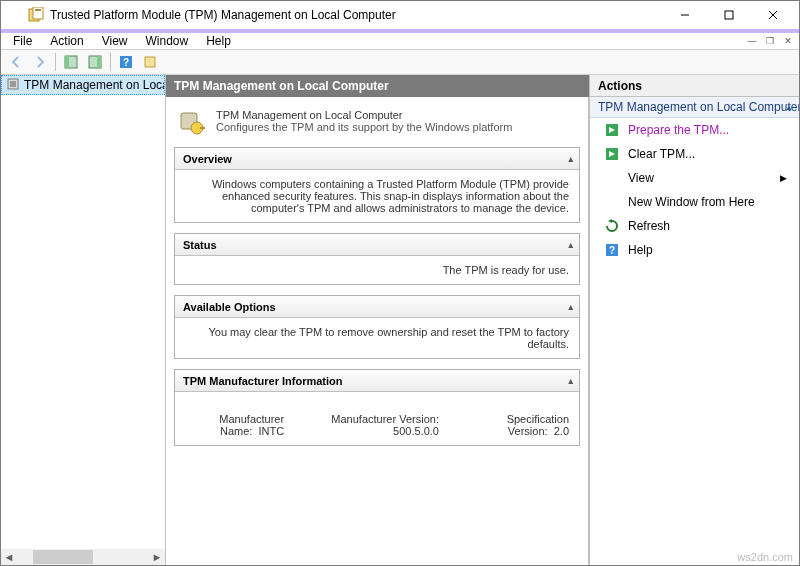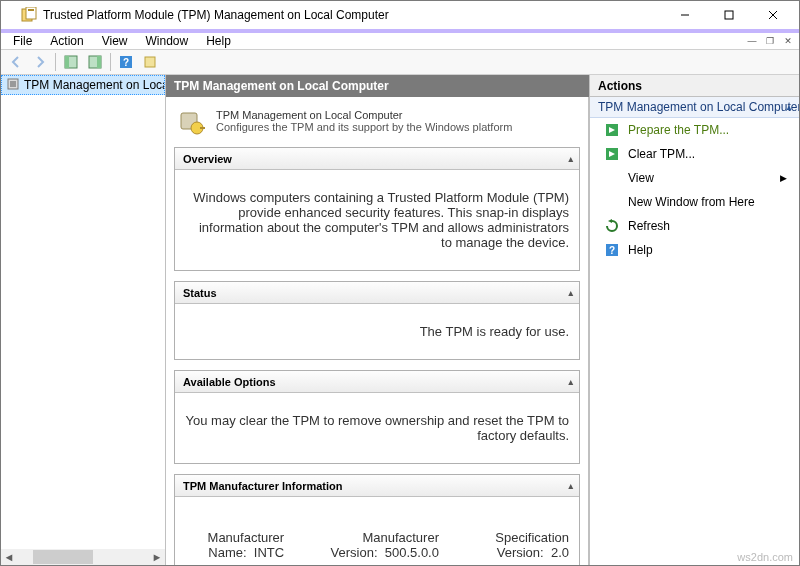--- a/index.html
+++ b/index.html
@@ -1,20 +1,20 @@
 <!DOCTYPE html>
 <html><head>
 <meta charset="utf-8">
 <style>
   * { box-sizing: border-box; }
   html, body { margin: 0; padding: 0; font-family: "Segoe UI", Tahoma, sans-serif; font-size: 11px; color: #000; background: #fff; }
   .window { width: 800px; height: 566px; border: 1px solid #7a7a7a; display: flex; flex-direction: column; background: #fff; position: relative; }
 
   
-  .titlebar { height: 28px; display: flex; align-items: center; padding: 0 4px 0 20px; background: #fff; }
+  .titlebar { height: 28px; display: flex; align-items: center; padding: 0 4px 0 20px; background: #fff; margin-left: 7px; }
   .titlebar .app-icon { width: 16px; height: 16px; margin-right: 6px; }
   .titlebar .title { flex: 1; font-size: 12px; color: #000; }
   .win-controls { display: flex; }
   .win-btn { width: 44px; height: 26px; display: flex; align-items: center; justify-content: center; }
 
   
   .menubar { height: 20px; display: flex; align-items: center; padding: 0 4px; gap: 2px; border-top: 4px solid #c4b5fd; position: relative; }
   .menubar .menu-item { padding: 2px 8px; font-size: 12px; color: #000; }
   .menubar .child-ctrl { position: absolute; right: 2px; top: 0; display: flex; gap: 0; }
   .menubar .child-ctrl div { width: 18px; height: 16px; display: flex; align-items: center; justify-content: center; color: #555; font-size: 9px; border: 1px solid transparent; }
@@ -38,31 +38,31 @@
   .center-body { flex: 1; padding: 6px 8px 8px 8px; overflow: auto; background: #fff; border-right: 1px solid #c0c0c0; }
 
   .intro-row { display: flex; align-items: flex-start; gap: 10px; padding: 6px 4px 10px 4px; }
   .intro-row .intro-icon { width: 28px; height: 28px; flex: none; }
   .intro-text .t1 { font-size: 11px; color: #333; }
   .intro-text .t2 { font-size: 11px; color: #555; }
 
   .groupbox { border: 1px solid #b0b0b0; margin-bottom: 10px; text-align: right; }
   .groupbox .gb-head { height: 22px; background: linear-gradient(#fdfdfd, #ececec); border-bottom: 1px solid #c0c0c0; display: flex; align-items: center; padding: 0 8px; font-weight: bold; font-size: 11px; position: relative; }
   .gb-chevron { position: absolute; right: 6px; font-size: 9px; color: #555; }
-  .groupbox .gb-body { padding: 20px 10px; font-size: 13px; color: #333; }
+  .groupbox .gb-body { padding: 8px 10px; font-size: 11px; color: #333; }
   .mfr-row { display: flex; gap: 35px; margin-top: 13px; }
   .mfr-row span.lbl { }
 
   
   .actions-pane { width: 210px; border-left: 1px solid #c0c0c0; background: #fff; display: flex; flex-direction: column; }
   .actions-head { height: 22px; background: #f0f0f0; border-bottom: 1px solid #c0c0c0; display: flex; align-items: center; padding: 0 8px; font-size: 12px; font-weight: 600; }
   .actions-group-head { background: #eef3fb; border-bottom: 1px solid #c9d8ef; padding: 3px 8px; font-size: 12px; color: #1a3e7b; display: flex; align-items: center; overflow: hidden; white-space: nowrap; position: relative; }
   .actions-group-head .chev { position: absolute; right: 6px; font-size: 8px; color: #2b5797; }
   .action-item { display: flex; align-items: center; gap: 8px; padding: 4px 8px 4px 14px; font-size: 12px; color: #000; }
-  .action-item.disabled { color: #4d7c0f; }
+  .action-item.disabled { color: #a21caf; }
   .action-icon { width: 16px; height: 16px; display: flex; align-items: center; justify-content: center; font-size: 11px; }
   .submenu-arrow { margin-left: auto; margin-right: 4px; font-size: 9px; }
 
   .footer-brand { position: absolute; right: 6px; bottom: 2px; font-size: 11px; color: #bbb; }
 </style>
 </head>
 <body>
 
 <div class="window">
 

